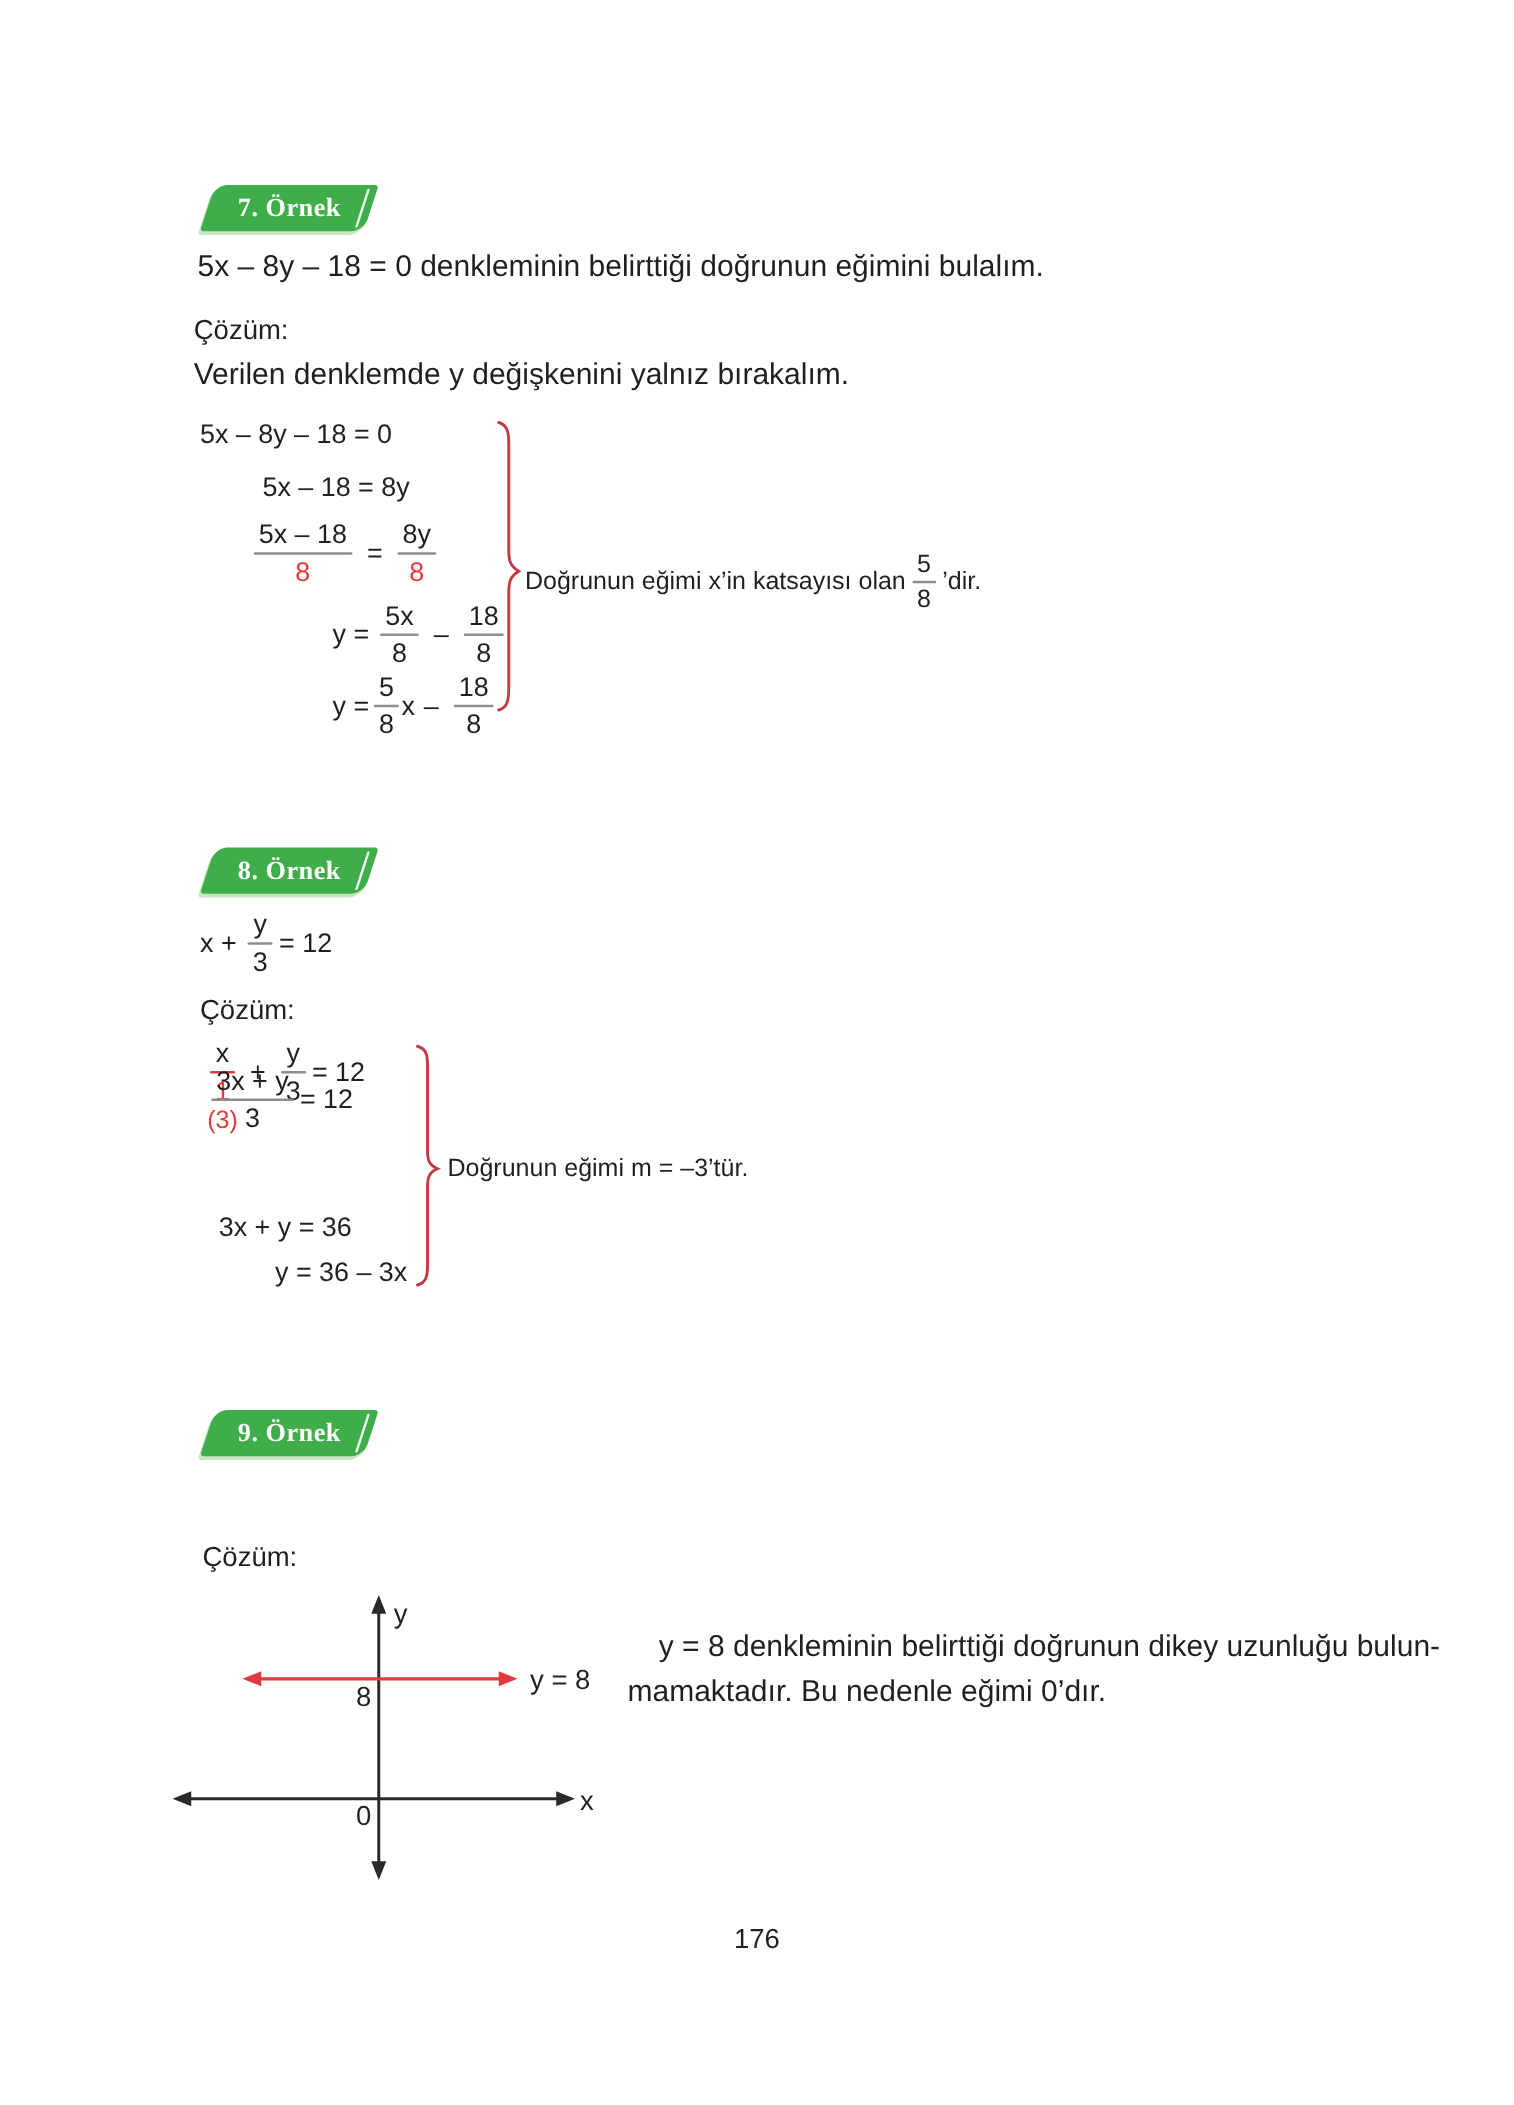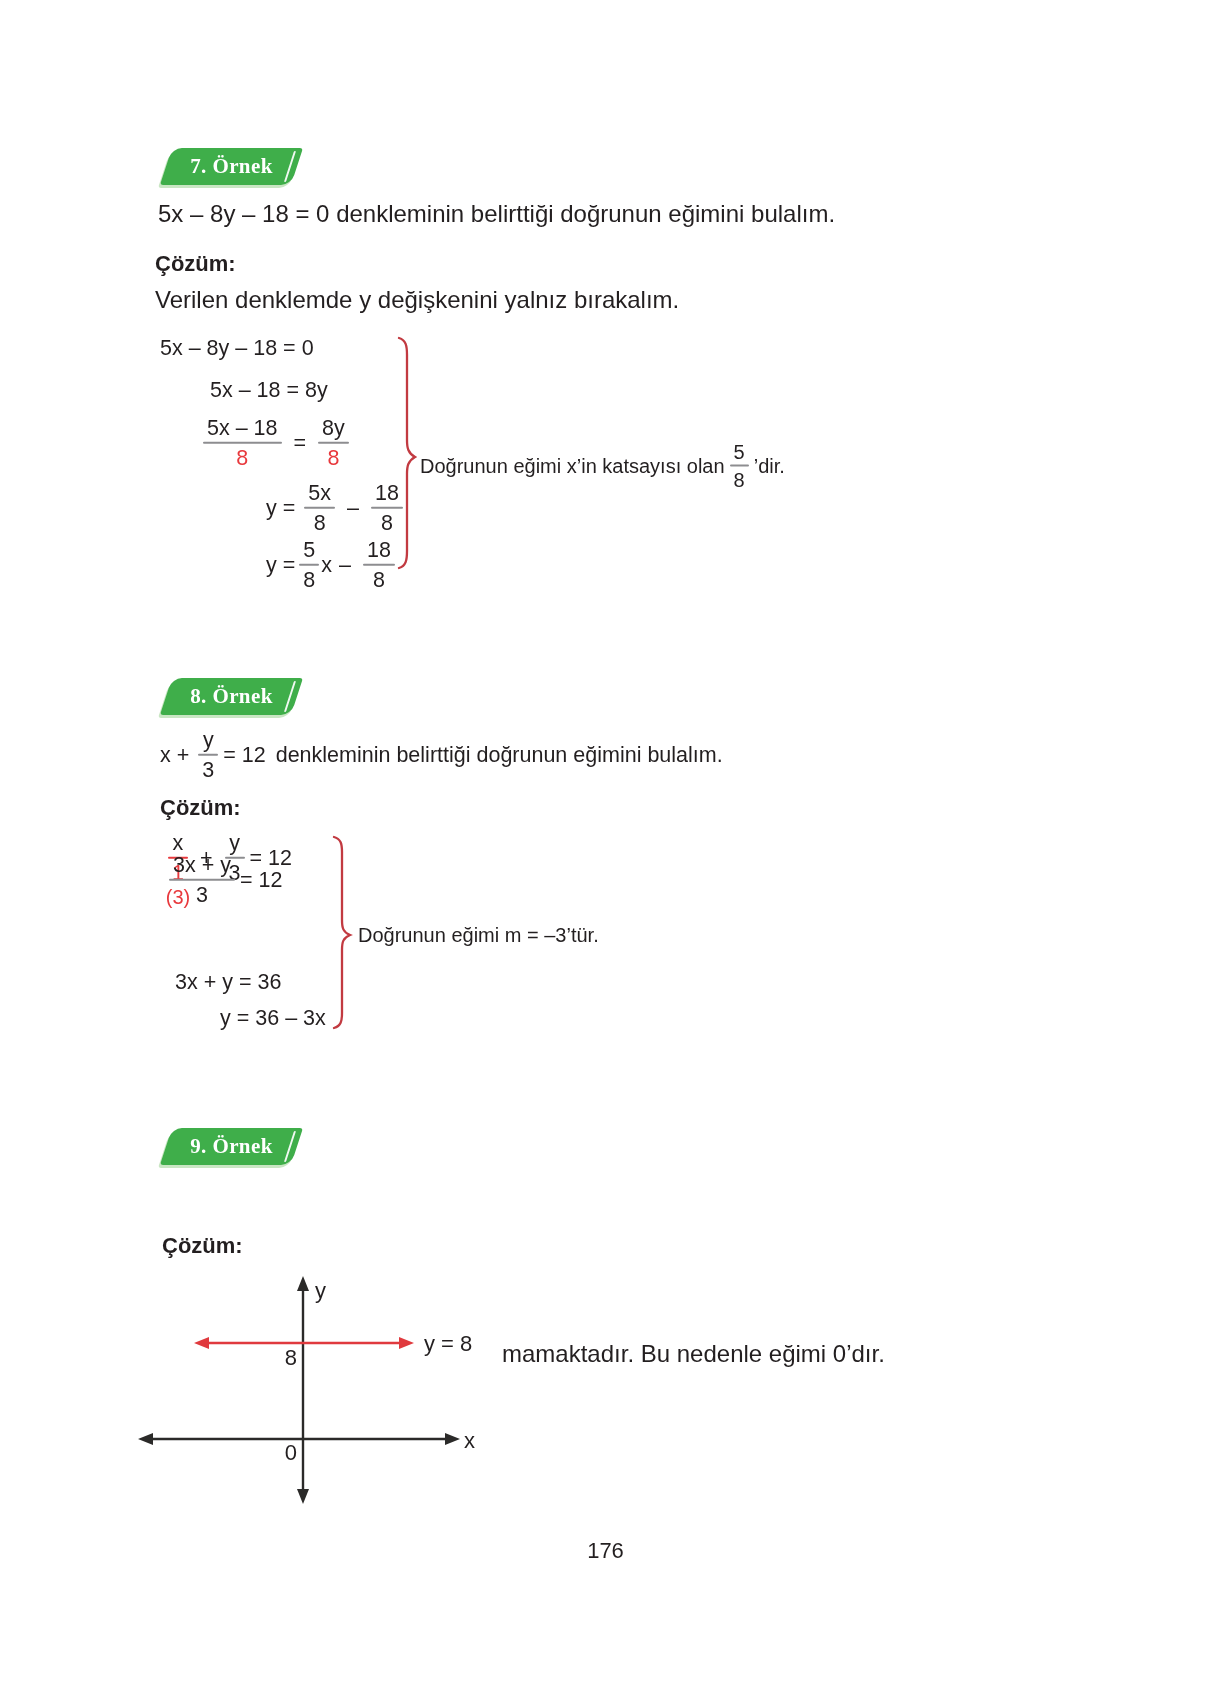--- a/index.html
+++ b/index.html
@@ -10,21 +10,21 @@
   .badge{position:absolute;left:172px;width:131px;height:37px;background:#3fae4a;
          border-radius:10px 3px 10px 3px;transform:skewX(-18deg);transform-origin:top left;
          box-shadow:-1px 3px 0 0 #c9e6c3;}
   .badge::after{content:"";position:absolute;top:3px;bottom:3px;right:6px;width:2.5px;
          background:rgba(255,255,255,.92);border-radius:2px;}
   .badge-label{position:absolute;inset:0;display:flex;align-items:center;justify-content:center;
          transform:skewX(18deg);color:#ffffff;font-family:"Liberation Serif","DejaVu Serif",serif;
          font-weight:bold;font-size:21px;letter-spacing:.4px;}
 
   .text-row{position:absolute;transform:translateY(-50%);font-size:24px;white-space:nowrap;}
-  .bold{font-weight:bold;font-size:22px;}
+  .bold{font-weight:normal;font-size:22px;}
 
   .math-row{position:absolute;transform:translateY(-50%);display:flex;align-items:center;
             font-size:21.5px;white-space:nowrap;}
   .frac{display:inline-flex;flex-direction:column;align-items:center;margin:0 5px;position:relative;}
   .frac .num,.frac .den{padding:0 4px;line-height:1.15;}
   .frac .bar{align-self:stretch;height:2px;background:#8d8d90;margin:1px 0 2px;border-radius:1px;}
   .frac.red-bar .bar{background:#e8393d;}
   .frac .den.red{color:#e8393d;}
   .factor{position:absolute;top:100%;left:50%;transform:translateX(-50%);color:#e8393d;
           font-size:20px;line-height:1;padding-top:2px;}
@@ -121,21 +121,20 @@
   </div>
 
   <div class="math-row" style="left:160px;top:755px">
     <span class="lead">x +</span>
     <span class="frac">
       <span class="num">y</span>
       <span class="bar"></span>
       <span class="den">3</span>
     </span>
     <span>= 12</span>
-    <span class="rest-text">denkleminin belirttiği doğrunun eğimini bulalım.</span>
   </div>
 
   <div class="text-row bold" style="left:160px;top:808px">Çözüm:</div>
 
   <div class="math-row" style="left:163px;top:858px">
     <span class="frac red-bar">
       <span class="num">x</span>
       <span class="bar"></span>
       <span class="den red">1</span>
       <span class="factor">(3)</span>
@@ -187,17 +186,18 @@
     <polygon points="64,73 79,67 79,79" fill="#e03a3e"></polygon>
     <polygon points="284,73 269,67 269,79" fill="#e03a3e"></polygon>
 
     <text x="185" y="28" font-size="22" fill="#231f20">y</text>
     <text x="334" y="178" font-size="22" fill="#231f20">x</text>
     <text x="294" y="81" font-size="22" fill="#231f20">y = 8</text>
     <text x="167" y="95" font-size="22" fill="#231f20" text-anchor="end">8</text>
     <text x="167" y="190" font-size="22" fill="#231f20" text-anchor="end">0</text>
   </svg>
 
+  <div class="text-row" style="left:527px;top:1318px">y = 8 denkleminin belirttiği doğrunun dikey uzunluğu bulun-</div>
   <div class="text-row" style="left:502px;top:1354px">mamaktadır. Bu nedenle eğimi 0’dır.</div>
 
   <div class="page-number" style="top:1551px">176</div>
 
 </div>
 
 </body></html>

